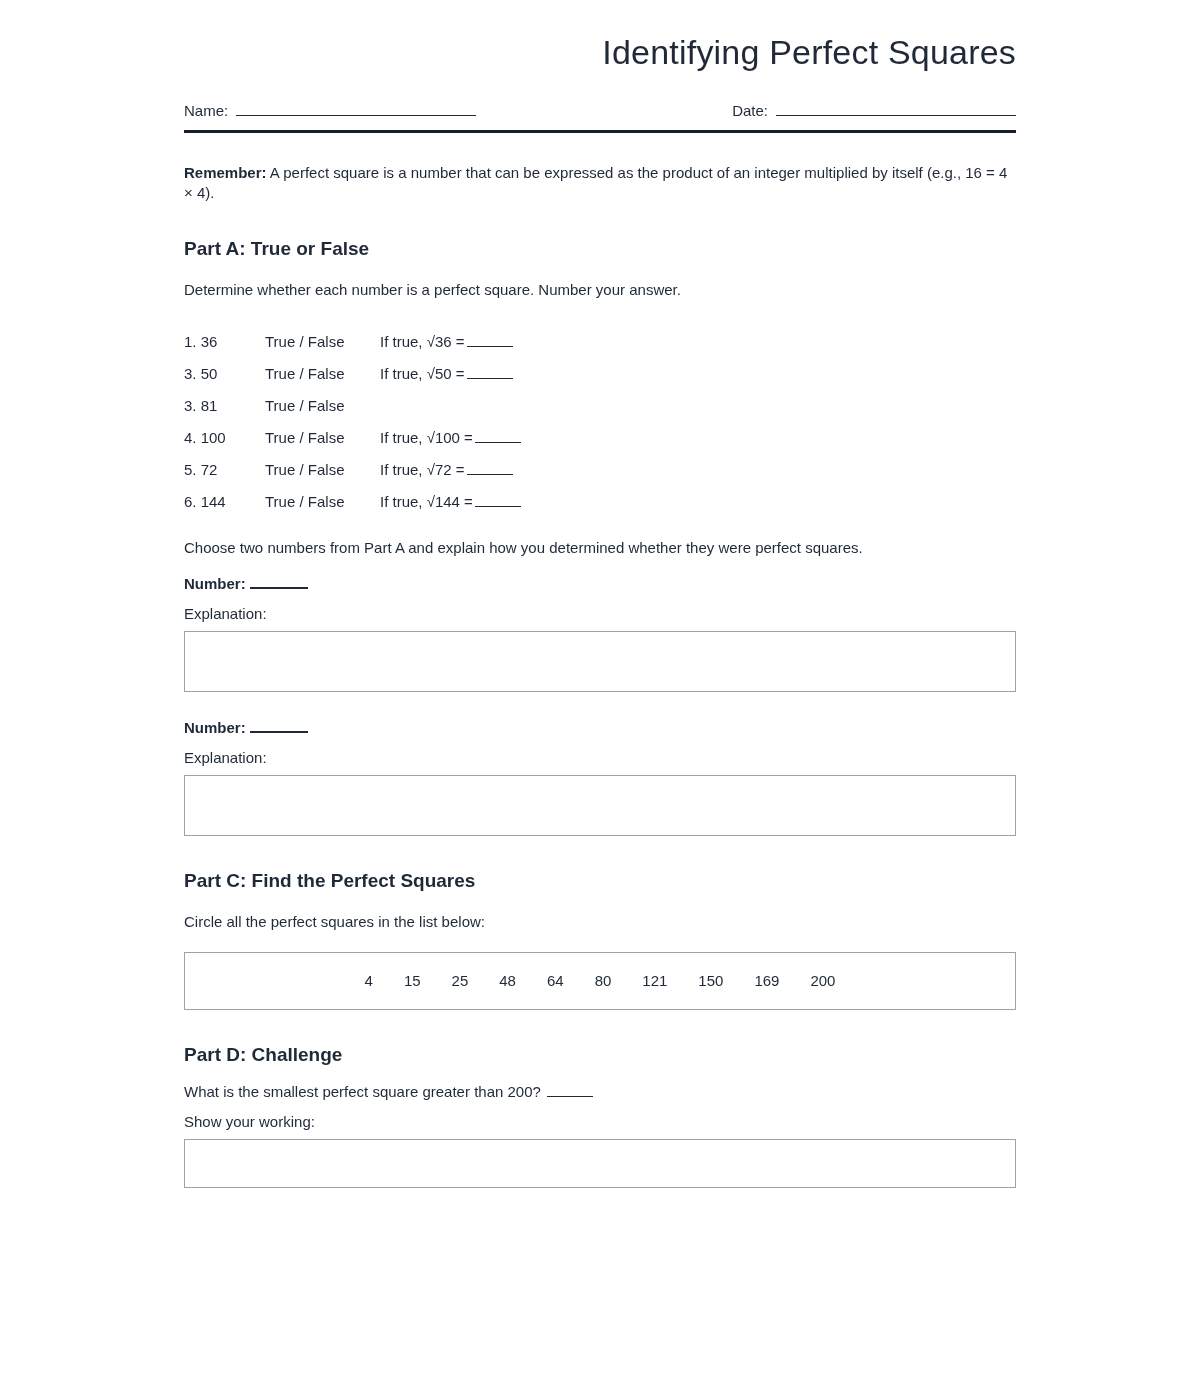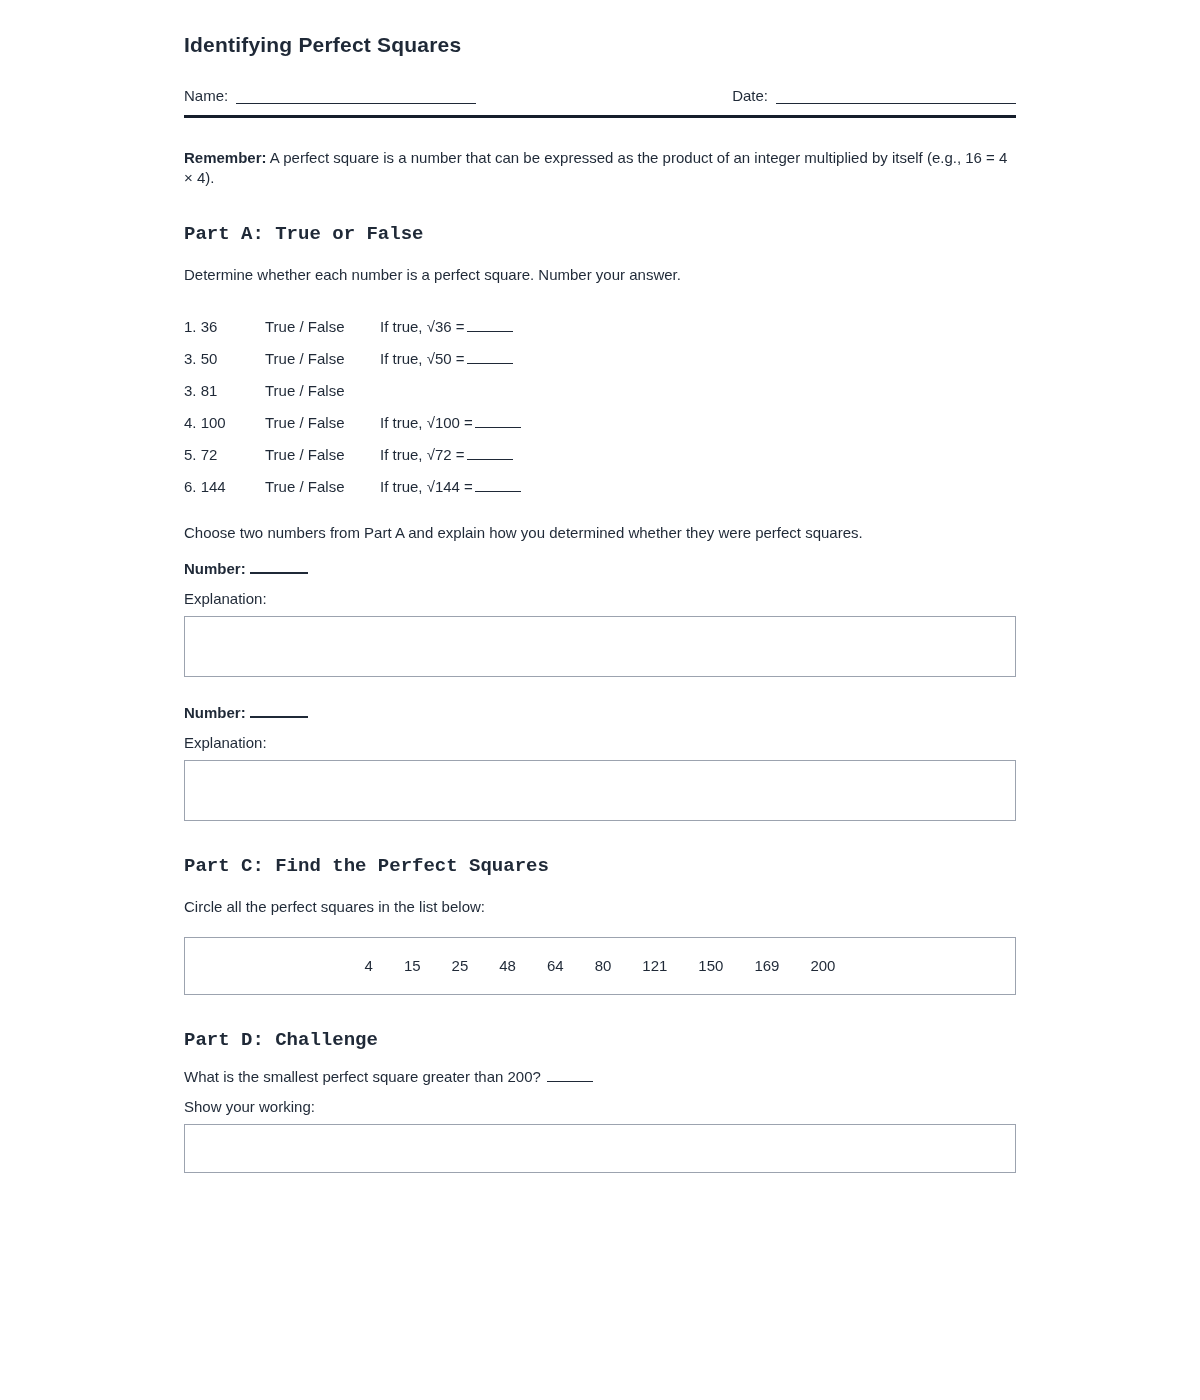--- a/index.html
+++ b/index.html
@@ -13,51 +13,50 @@
     position: relative;
     overflow: hidden;
   }
   .content {
     width: 832px;
     margin: 0 auto;
     padding-top: 33px;
     font-size: 15px;
   }
   .title {
-    font-size: 21px;
-    font-weight: bold;
-    text-align: left;
+    font-size: 34px;
+    font-weight: normal;
+    text-align: right;
     letter-spacing: 0.2px;
   }
   .name-date-row {
     margin-top: 30px;
     display: flex;
     justify-content: space-between;
     align-items: flex-end;
   }
-  .field { display: flex; align-items: flex-end; gap: 8px; }
+  .field { display: flex; gap: 8px; }
   .blank {
     display: inline-block;
     border-bottom: 1px solid #1f2937;
     height: 14px;
     vertical-align: baseline;
   }
   .blank.long { width: 240px; }
   .blank.short { width: 46px; margin-left: 2px; }
   .blank.bold { width: 58px; border-bottom-width: 2px; margin-left: 4px; }
   .divider {
     margin-top: 11px;
     border-bottom: 3px solid #161e2b;
   }
   .remember { margin-top: 30px; line-height: 1.35; }
   .section-heading {
     font-size: 19px;
     font-weight: bold;
     margin-top: 34px;
-    font-family: Liberation Mono, monospace;
   }
   .instruction { margin-top: 21px; }
   .tf-rows { margin-top: 28px; }
   .tf-row {
     display: grid;
     grid-template-columns: 81px 115px auto;
     align-items: center;
     height: 32px;
   }
   .explain-block { margin-top: 19px; }

